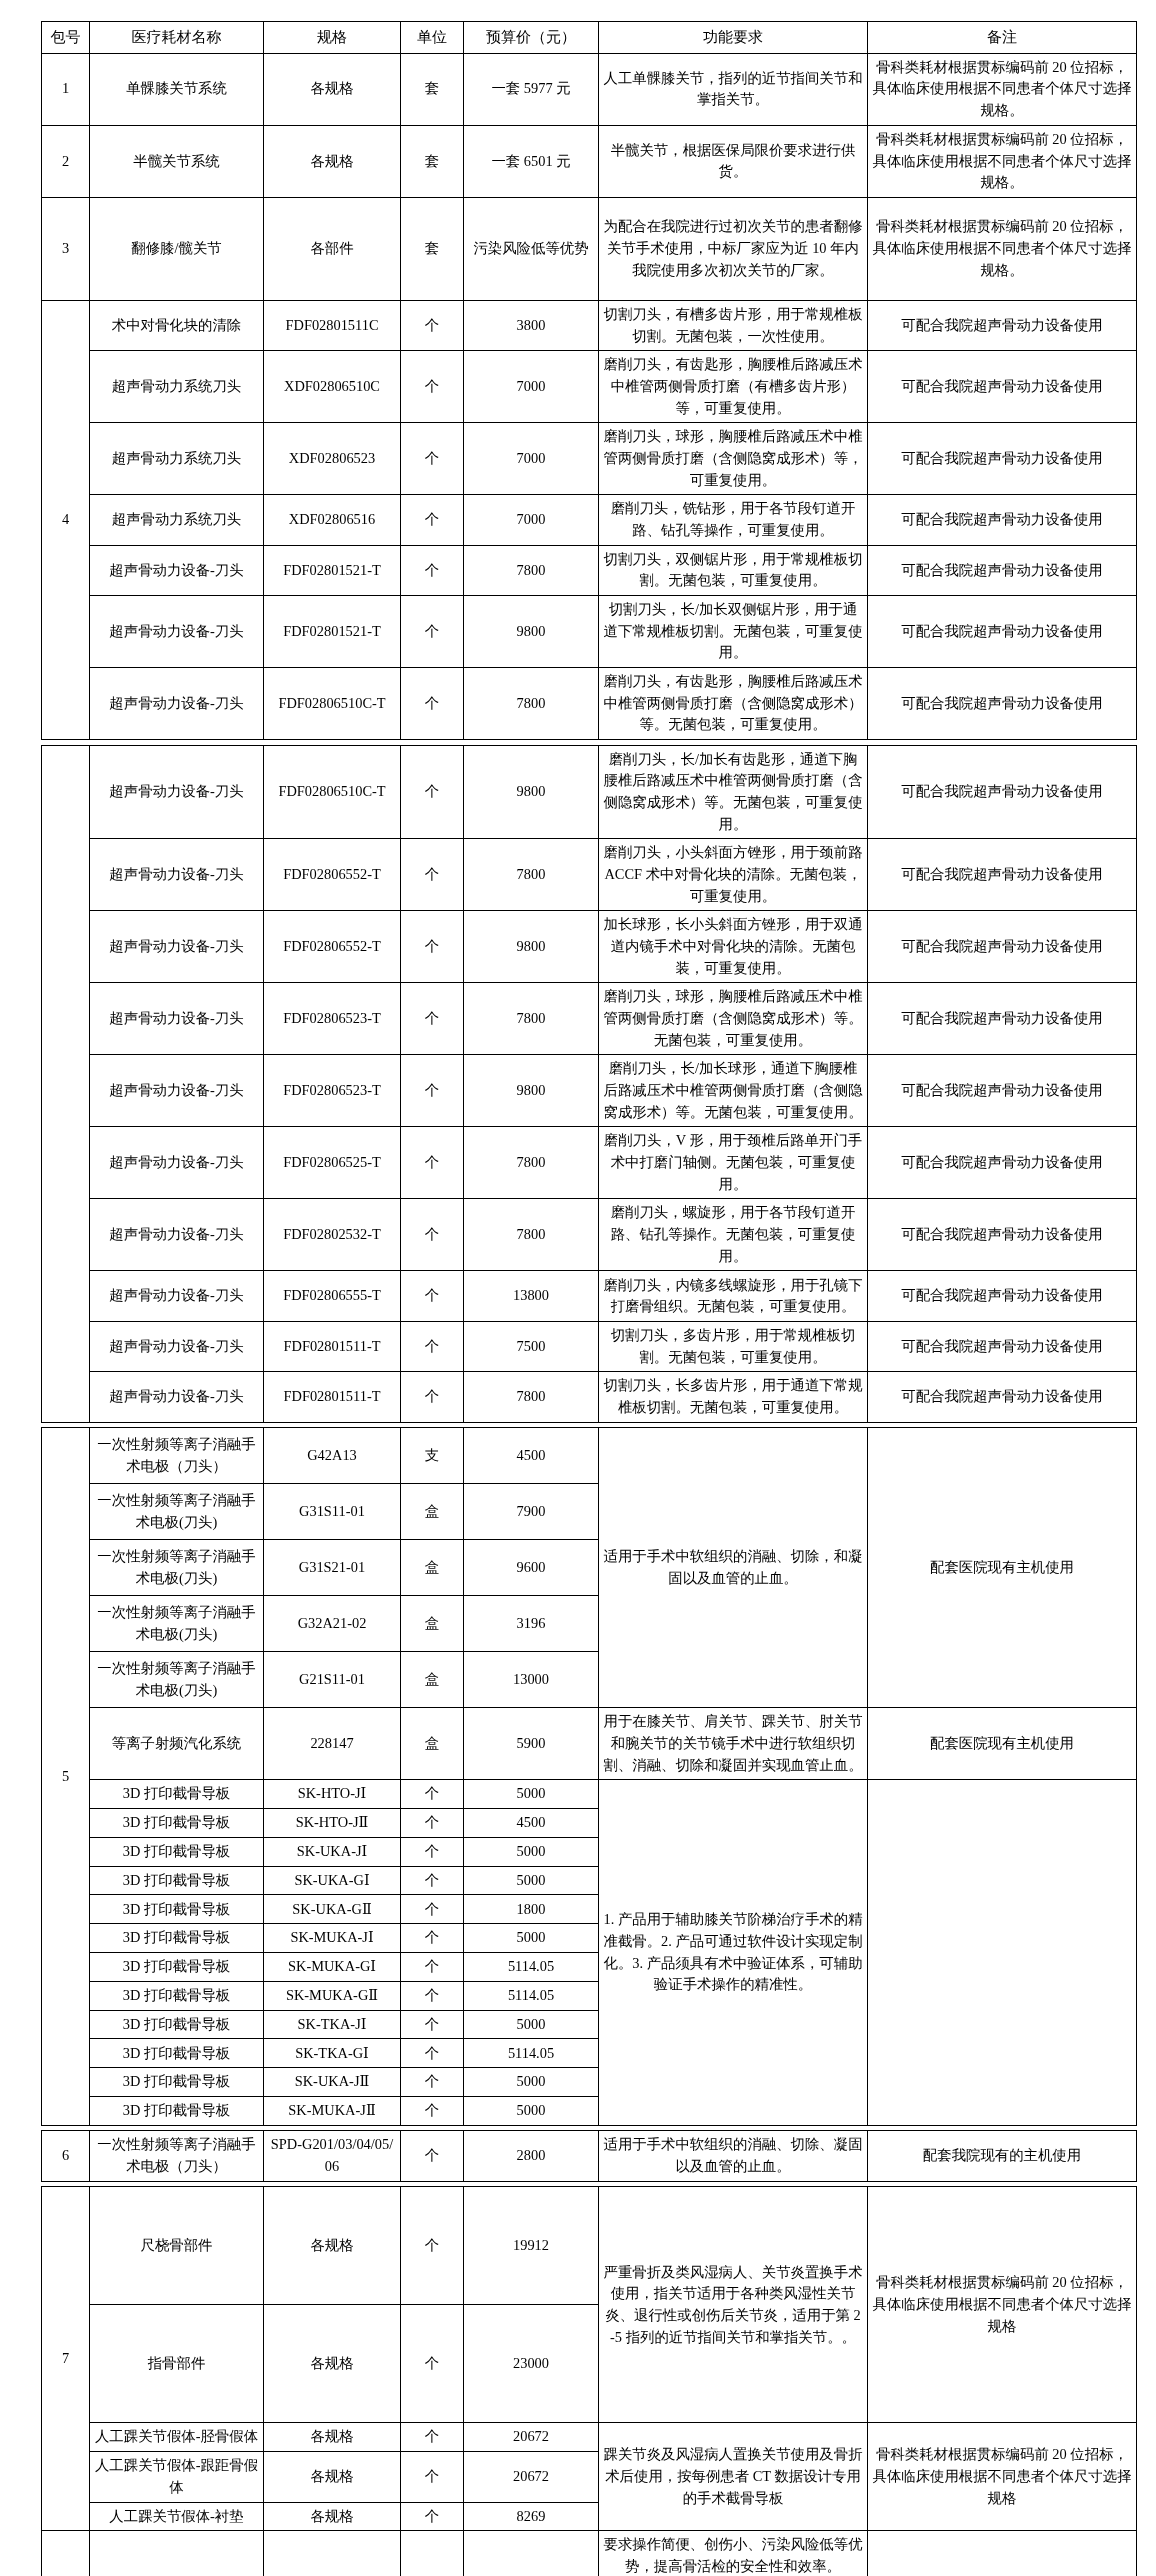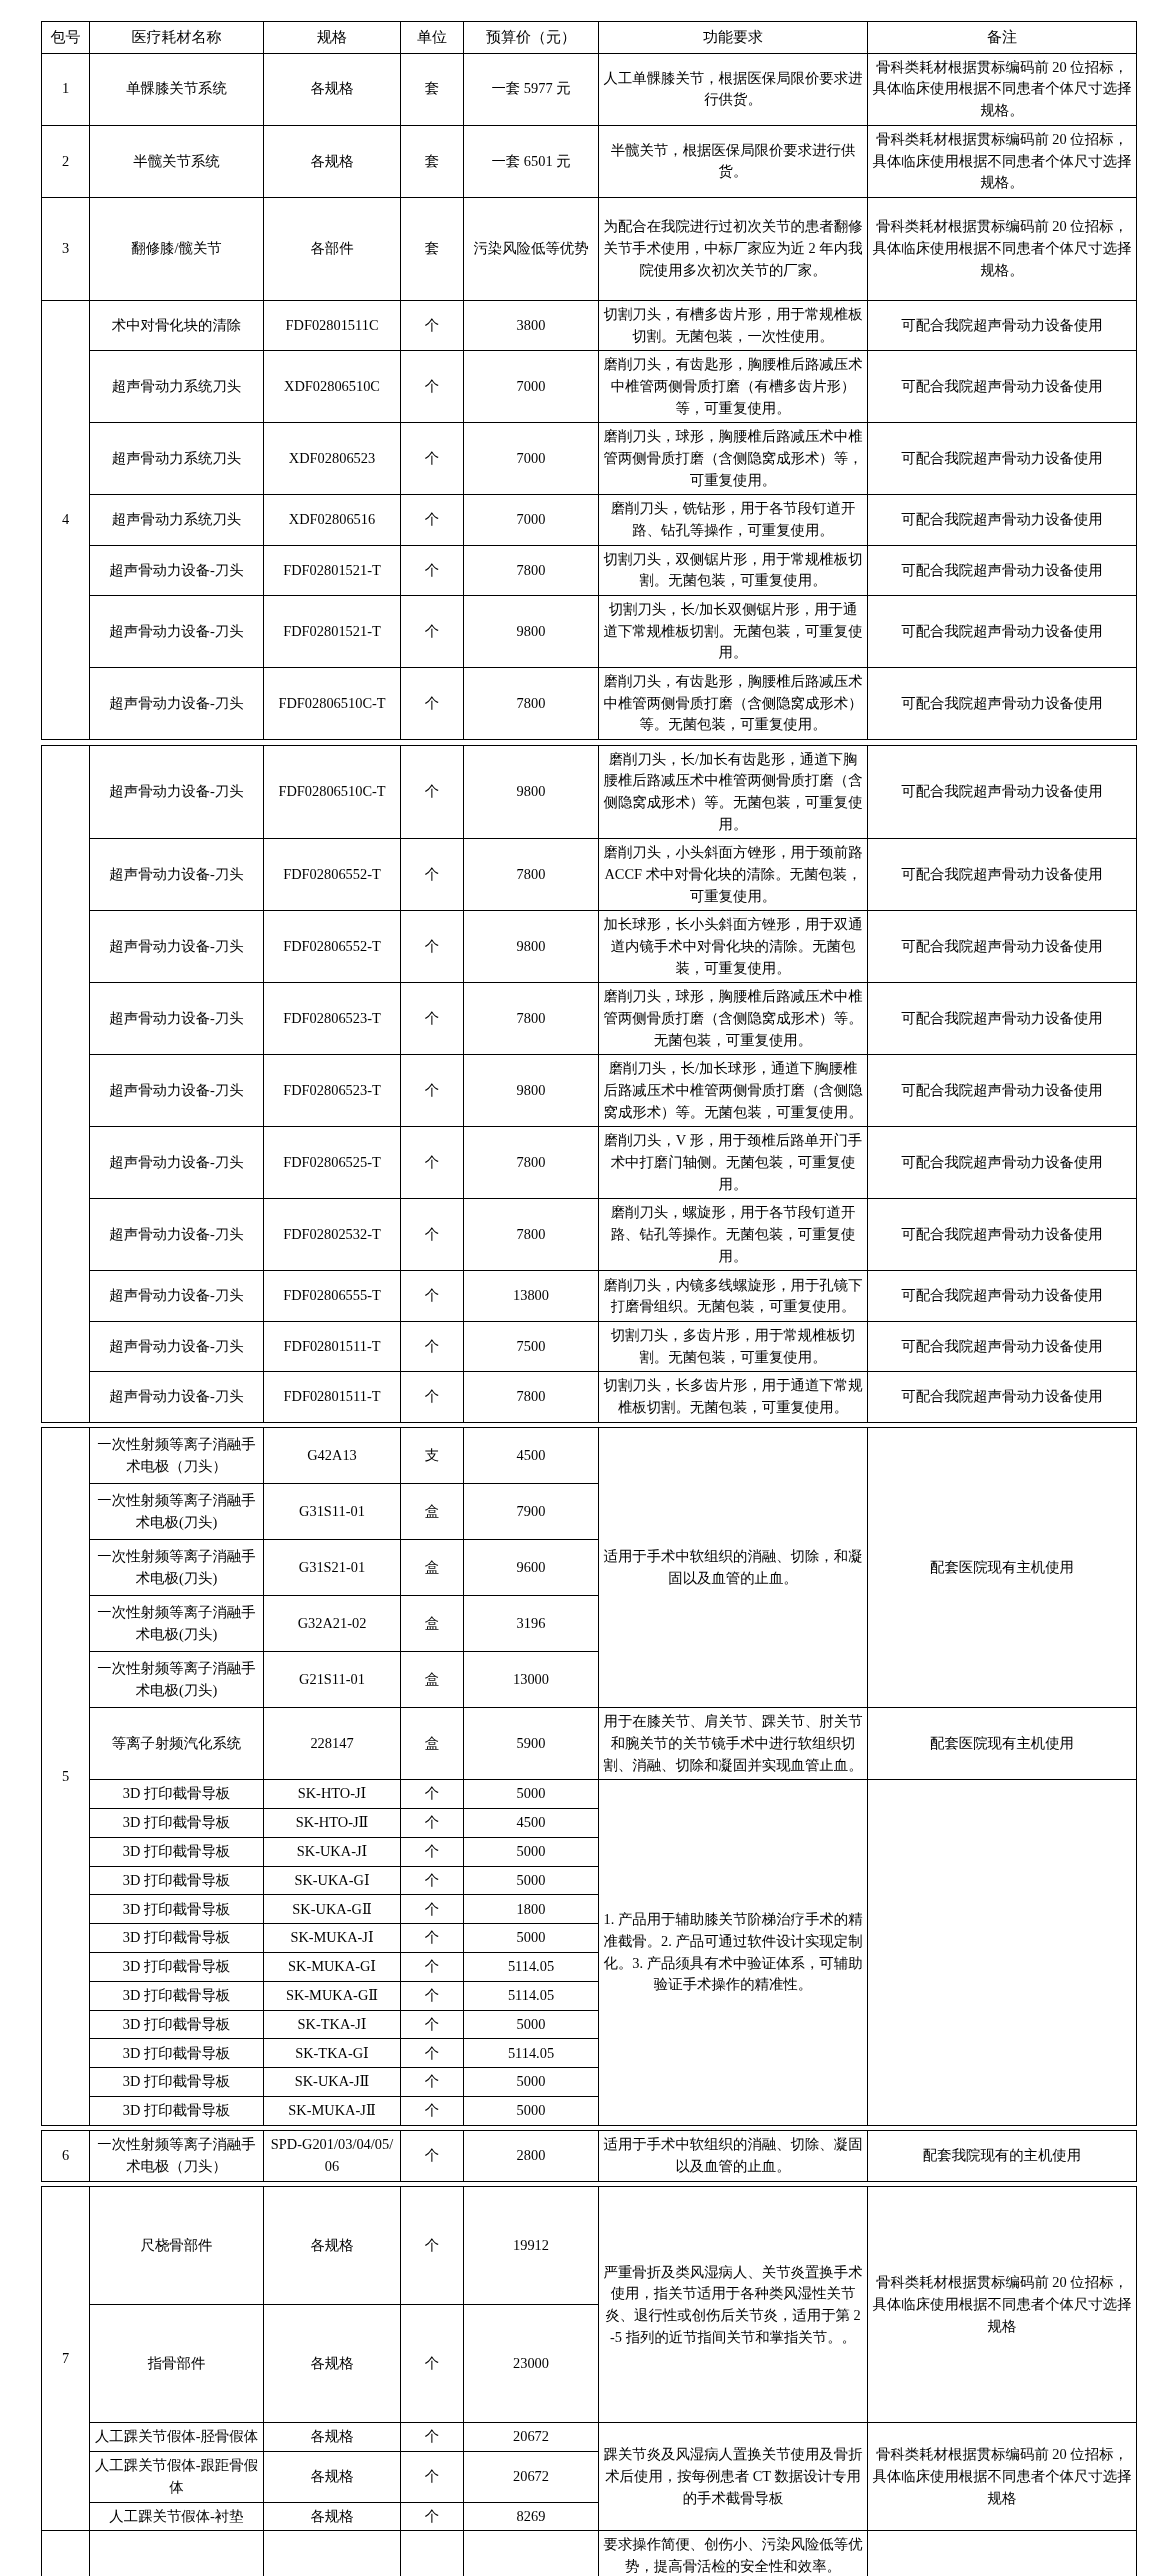--- a/index.html
+++ b/index.html
@@ -44,39 +44,39 @@
           <th>备注</th>
         </tr>
       </thead>
       <tbody>
         <tr style="height: 61px;">
           <td class="c0">1</td>
           <td class="c1">单髁膝关节系统</td>
           <td class="c2">各规格</td>
           <td class="c3">套</td>
           <td class="c4">一套 5977 元</td>
-          <td class="c5">人工单髁膝关节，根据医保局限价要求进行供货。</td>
+          <td class="c5">人工单髁膝关节，指列的近节指间关节和掌指关节。</td>
           <td class="c6">骨科类耗材根据贯标编码前 20 位招标，具体临床使用根据不同患者个体尺寸选择规格。</td>
         </tr>
         <tr style="height: 61px;">
           <td class="c0">2</td>
           <td class="c1">半髋关节系统</td>
           <td class="c2">各规格</td>
           <td class="c3">套</td>
           <td class="c4">一套 6501 元</td>
           <td class="c5">半髋关节，根据医保局限价要求进行供货。</td>
           <td class="c6">骨科类耗材根据贯标编码前 20 位招标，具体临床使用根据不同患者个体尺寸选择规格。</td>
         </tr>
         <tr style="height: 103px;">
           <td class="c0">3</td>
           <td class="c1">翻修膝/髋关节</td>
           <td class="c2">各部件</td>
           <td class="c3">套</td>
           <td class="c4">污染风险低等优势</td>
-          <td class="c5">为配合在我院进行过初次关节的患者翻修关节手术使用，中标厂家应为近 2 年内我院使用多次初次关节的厂家。</td>
+          <td class="c5">为配合在我院进行过初次关节的患者翻修关节手术使用，中标厂家应为近 10 年内我院使用多次初次关节的厂家。</td>
           <td class="c6">骨科类耗材根据贯标编码前 20 位招标，具体临床使用根据不同患者个体尺寸选择规格。</td>
         </tr>
         <tr>
           <td rowspan="7" class="c0">4</td>
           <td class="c1">术中对骨化块的清除</td>
           <td class="c2">FDF02801511C</td>
           <td class="c3">个</td>
           <td class="c4">3800</td>
           <td class="c5">切割刀头，有槽多齿片形，用于常规椎板切割。无菌包装，一次性使用。</td>
           <td class="c6">可配合我院超声骨动力设备使用</td>

